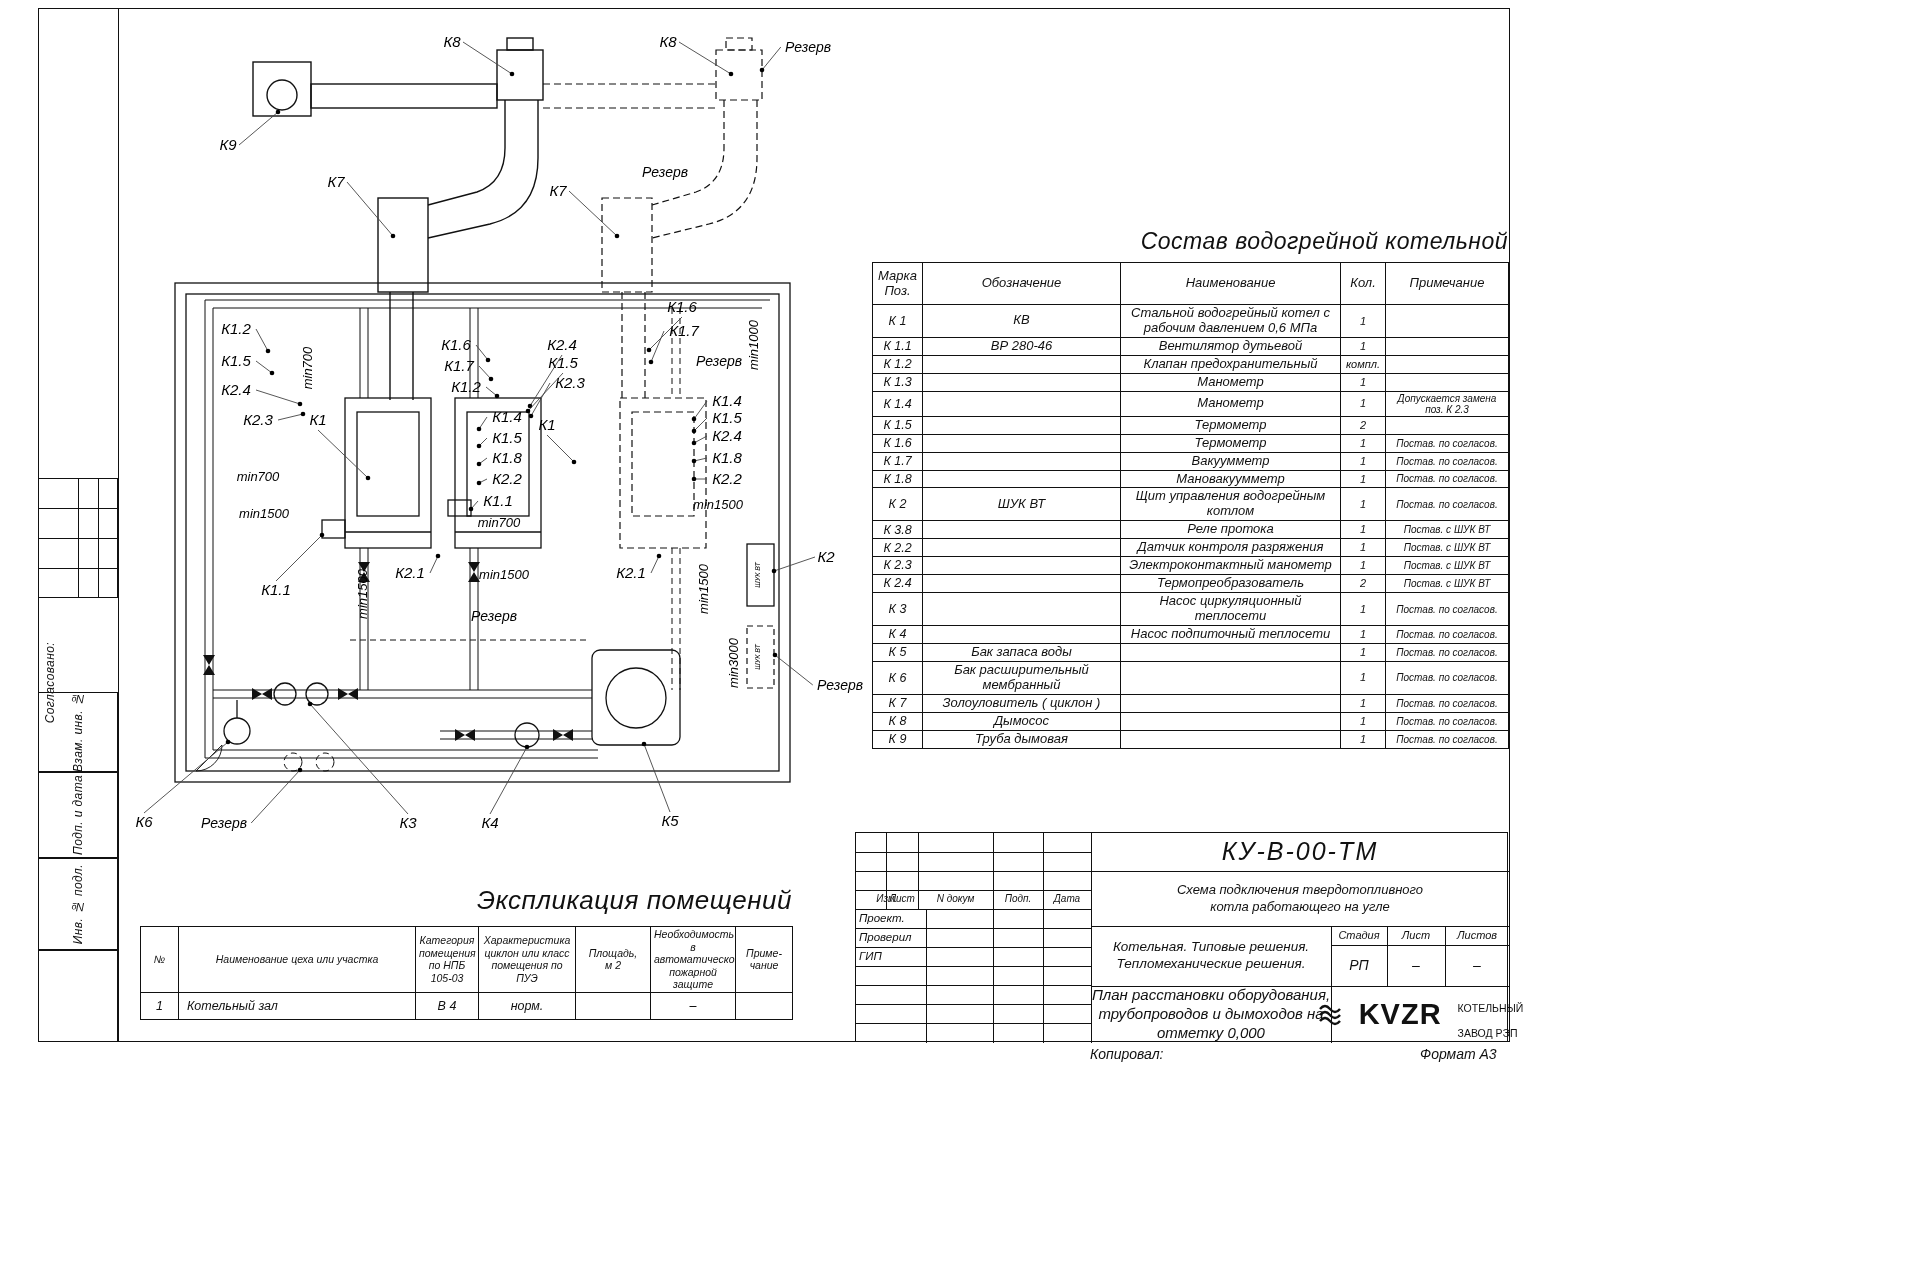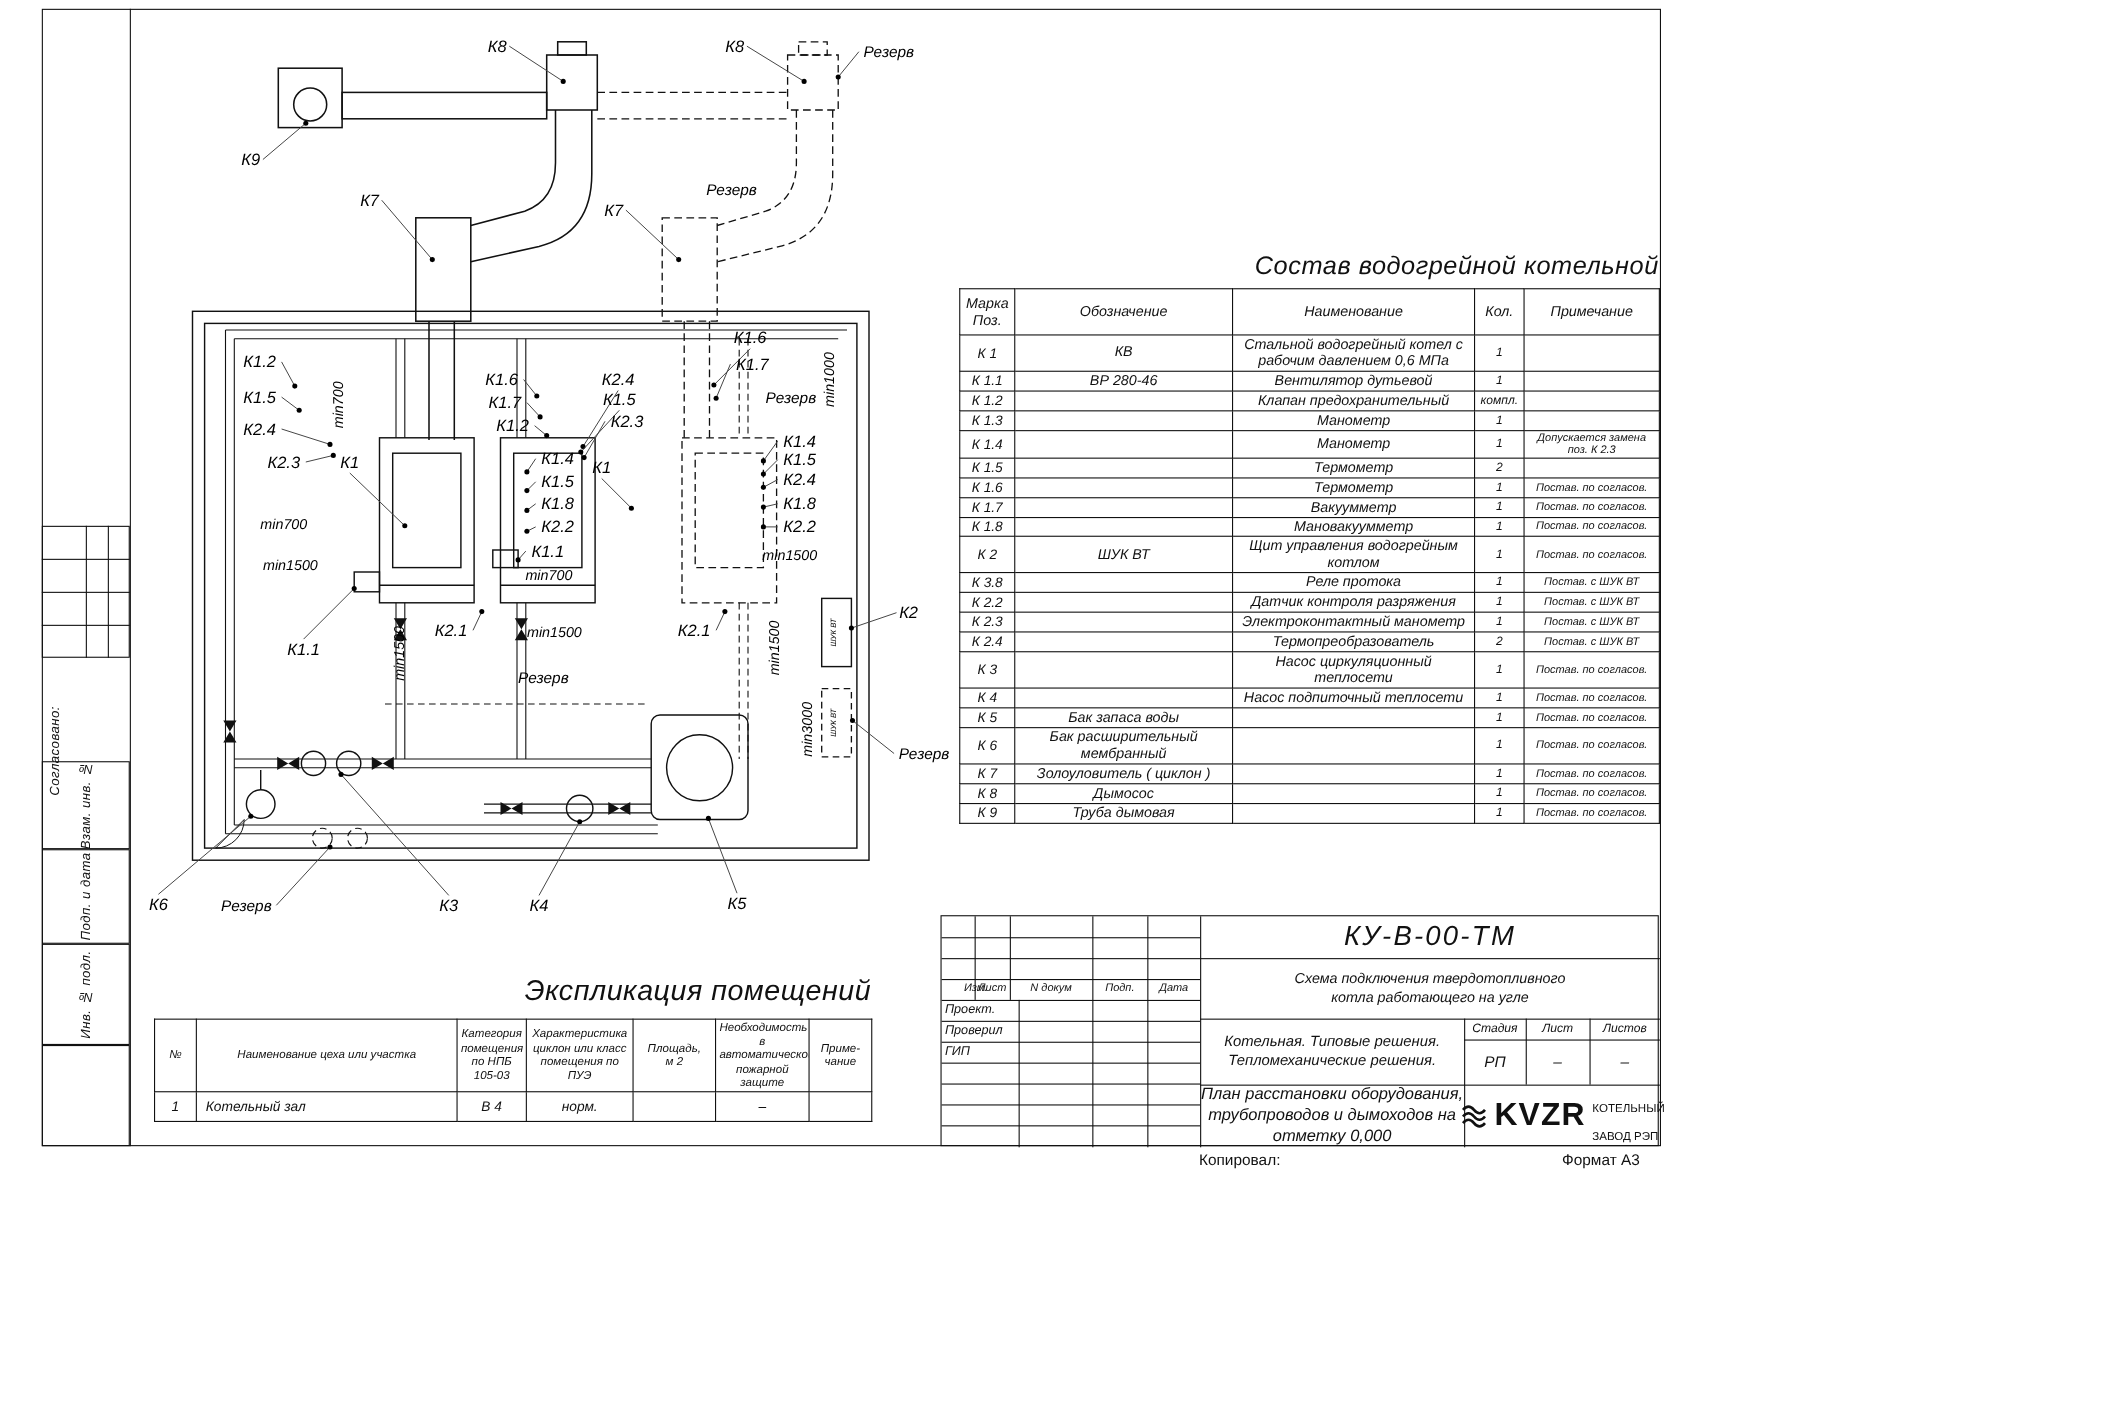--- a/index.html
+++ b/index.html
@@ -21,24 +21,24 @@
   #comp-table .c-note{font-size:10px;line-height:1.1}
   #expl-table{left:140px;top:926px;width:652px;border:1.5px solid #111}
   #expl-table th{font-size:10.5px;height:62px;white-space:pre-line;line-height:1.2}
   #expl-table td{font-size:12.5px;height:27px}
   .tblock{position:absolute;left:855px;top:832px;width:653px;height:210px;border:1.6px solid #111}
   .tb-hl{position:absolute;height:0;border-top:1px solid #111}
   .tb-vl{position:absolute;width:0;border-left:1px solid #111}
   .dlabel{font-style:italic;fill:#000;font-family:"Liberation Sans",sans-serif}
   .leader{stroke:#444;stroke-width:.9}
   .dot{fill:#000;stroke:none}
-  .logo-row{display:flex;align-items:center;gap:6px}
+  .logo-row{display:flex;align-items:center;gap:16px}
   .logo-name{font-weight:bold;font-size:29px;letter-spacing:1px;font-style:normal}
   .logo-sub{font-size:10.5px;text-align:left;font-style:normal;line-height:1.2}
-  .footer-txt{position:absolute;font-size:14px}
+  .footer-txt{position:absolute;font-style:italic;font-size:14px}
 </style>
 </head>
 <body>
 
 <div class="frame"></div>
 
 <div>
   <div class="vl" style="left:118px;top:8px;height:1034px"></div>
   <div class="box" style="left:38px;top:478px;width:80px;height:120px"></div>
   <div class="hl" style="left:38px;top:508px;width:80px"></div>

